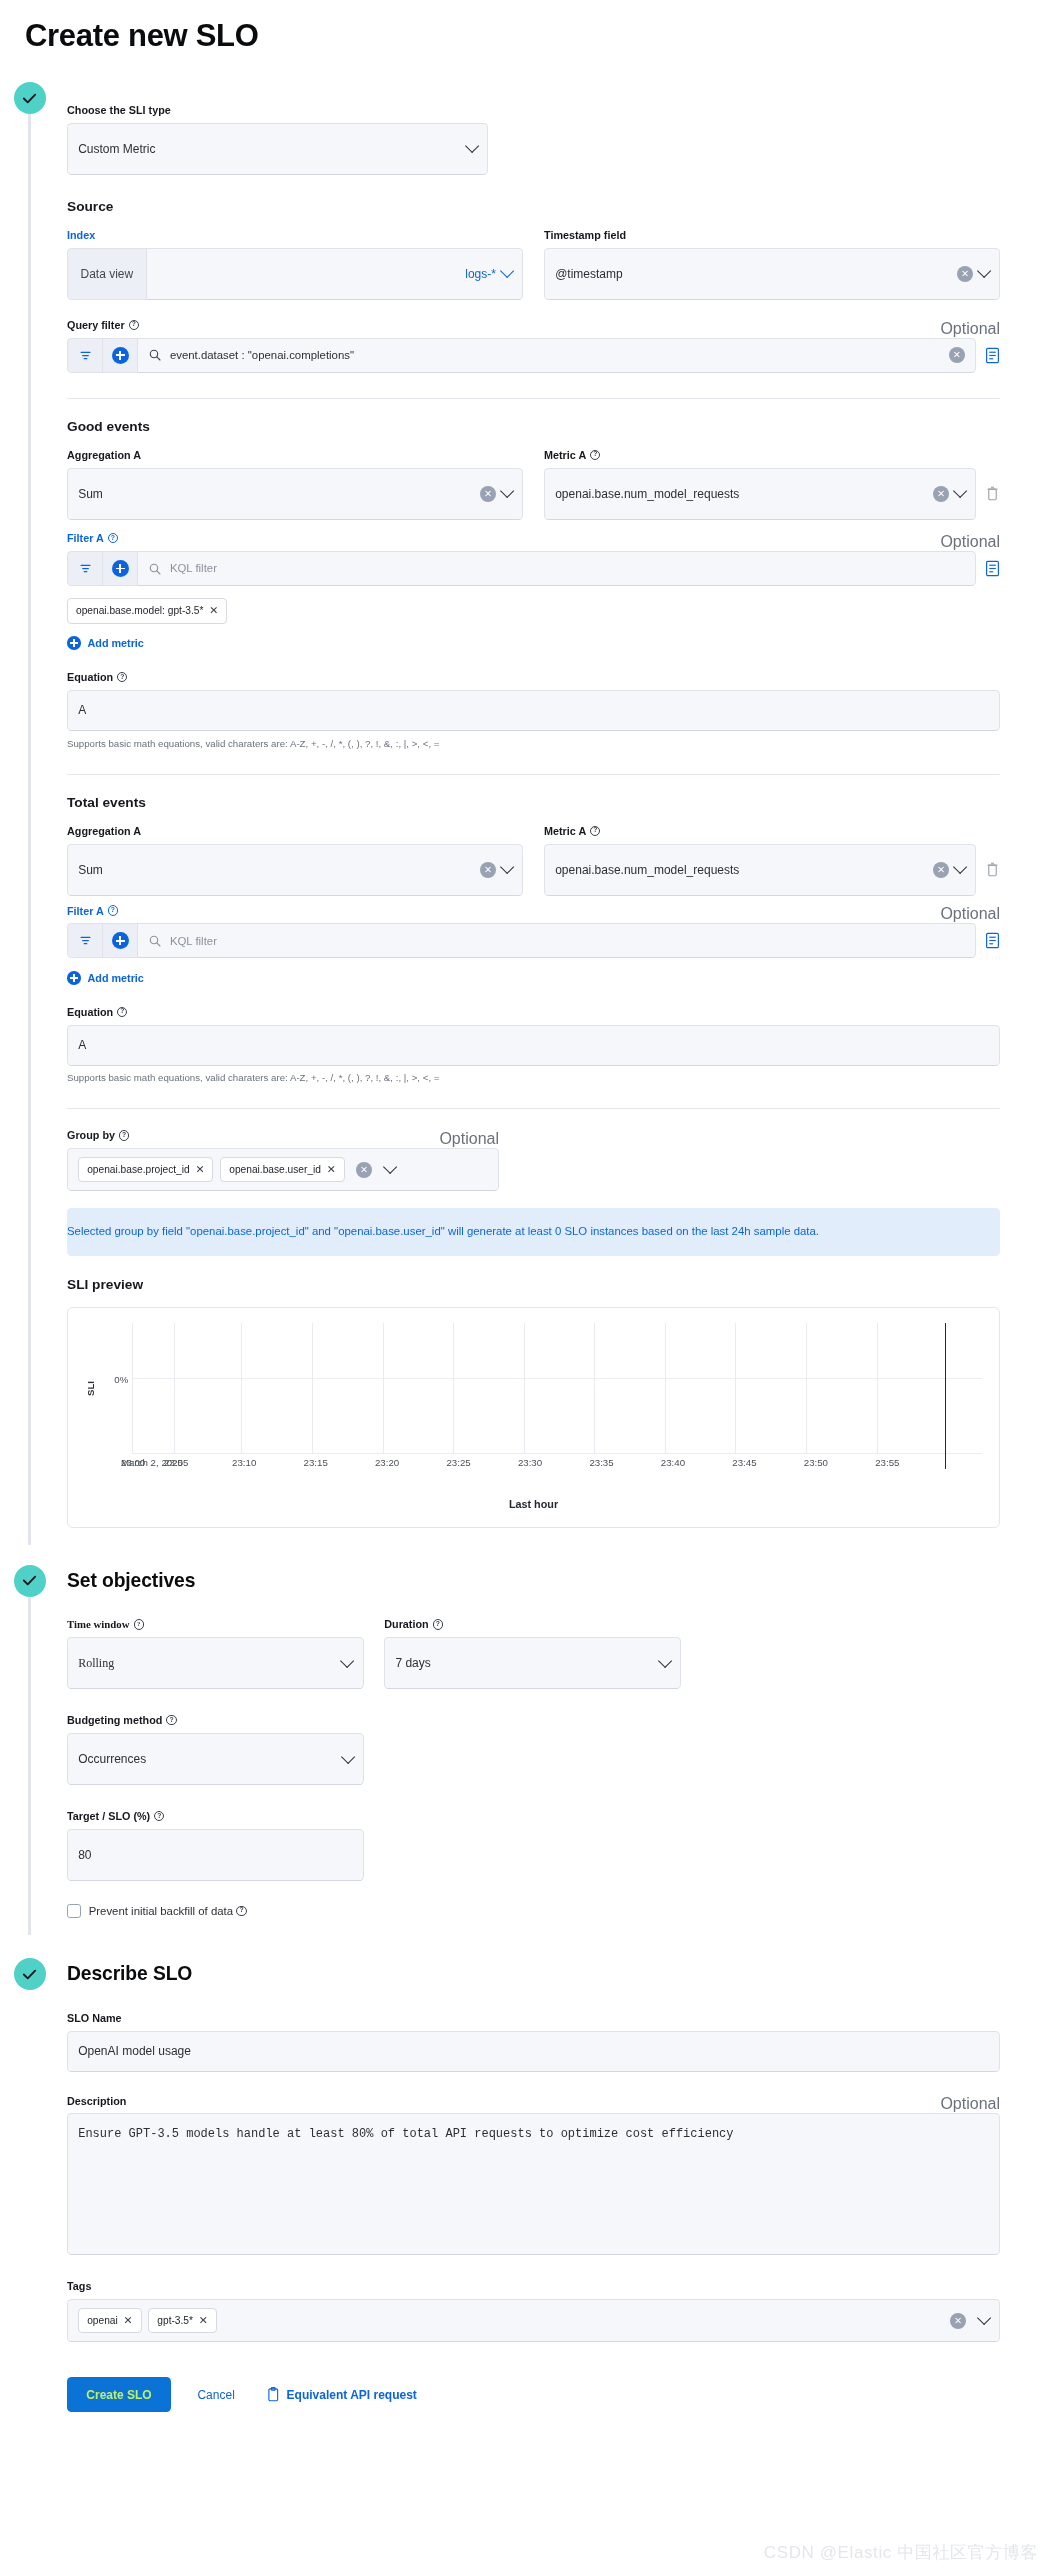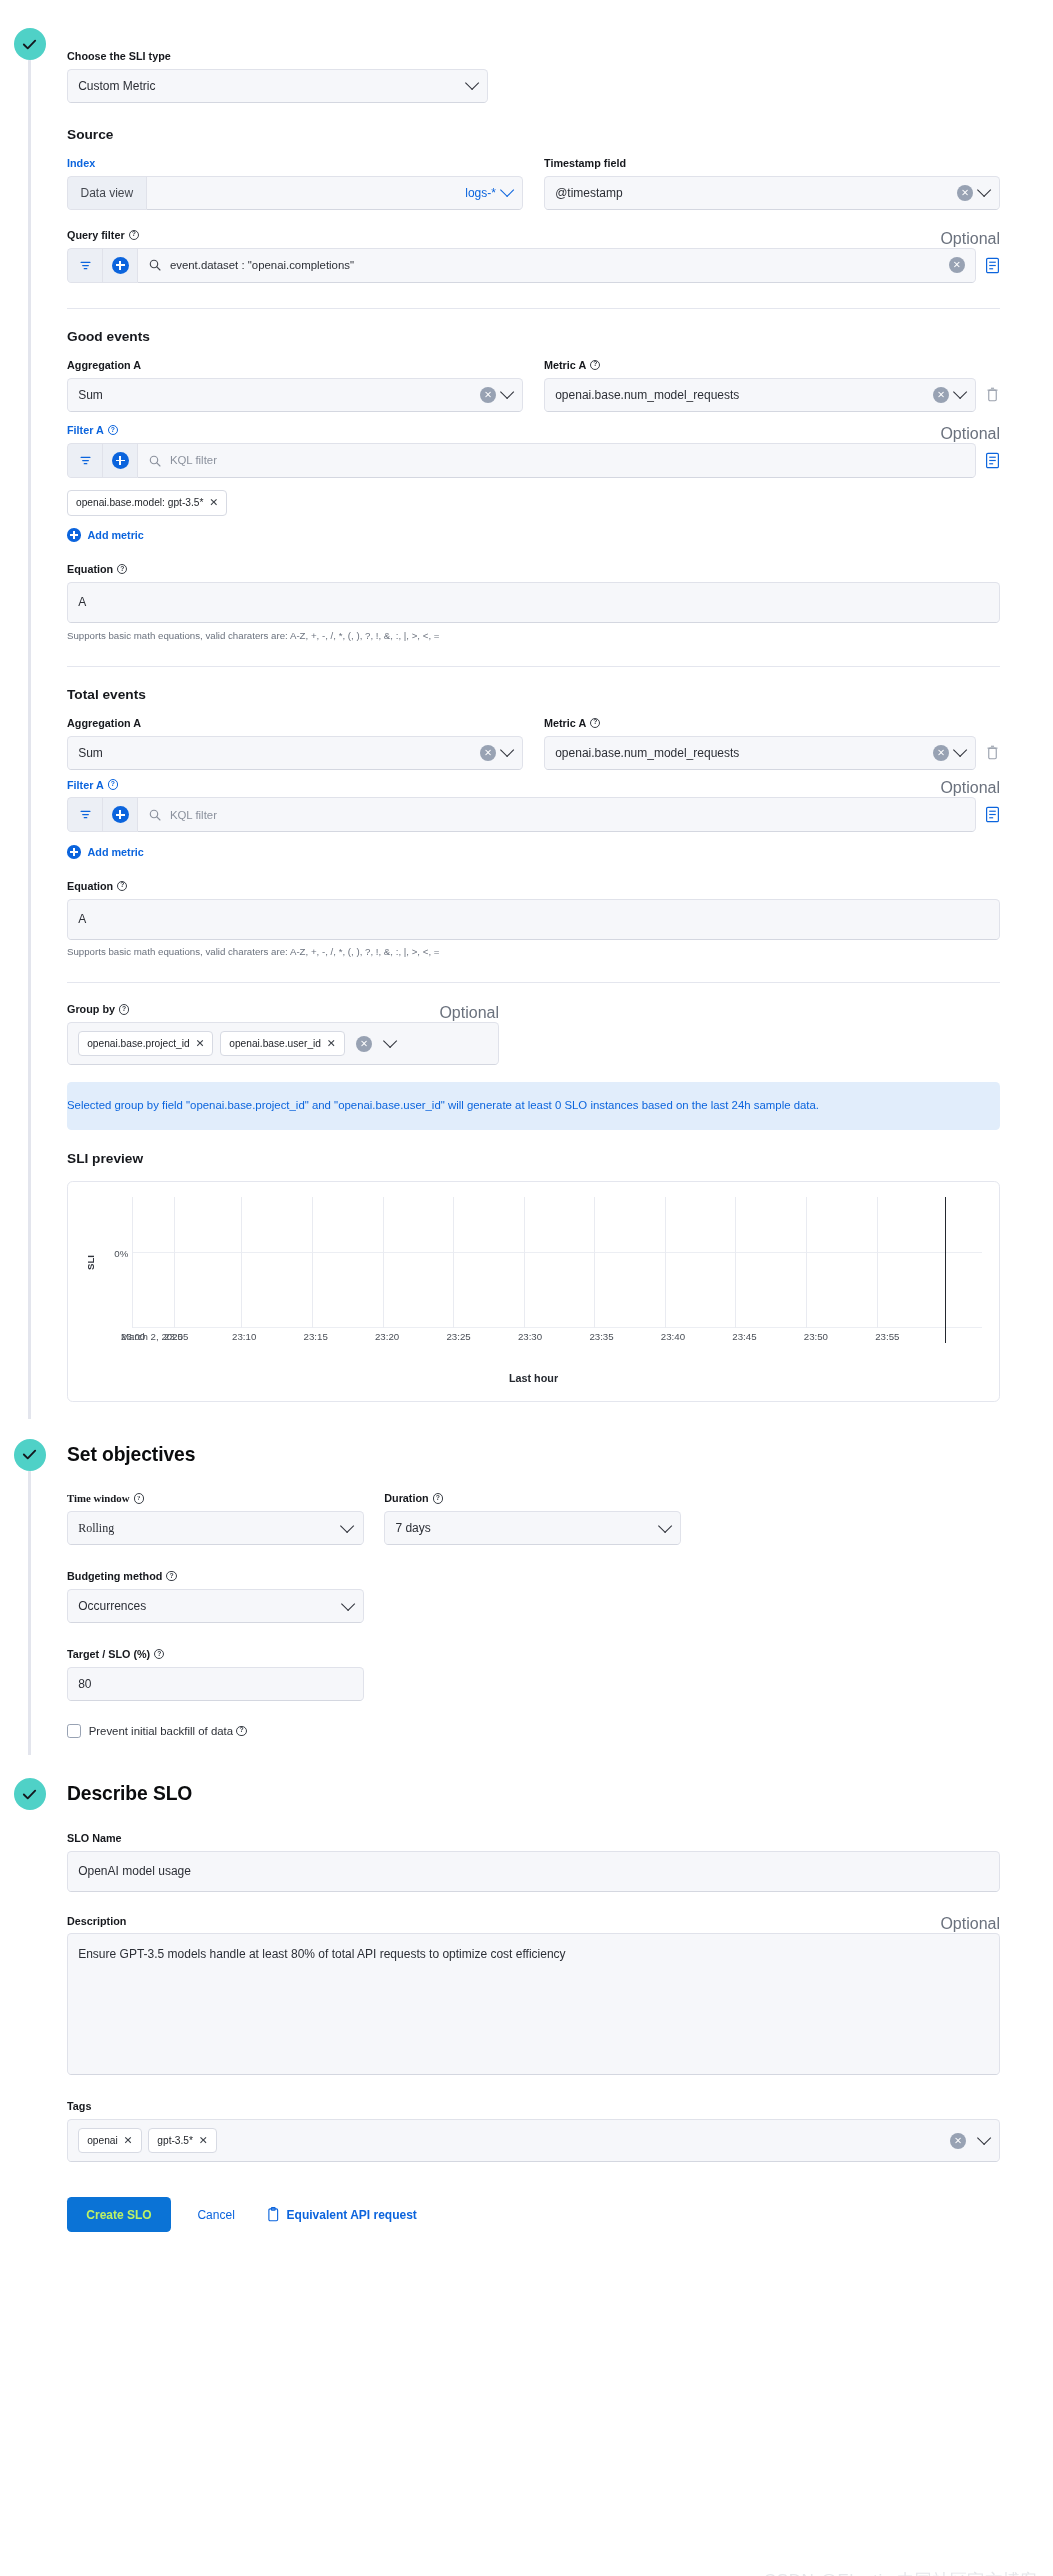--- a/index.html
+++ b/index.html
@@ -69,21 +69,21 @@
     font-size: 6.8px; font-weight: bold; color:#3b4048;
     line-height: 1;
   }
   .q-icon.blue { border-color:#0b64dd; color:#0b64dd; }
 
   .field {
     background: #f6f7fa;
     border: 0.6px solid #e0e2ea;
     border-bottom: 1.1px solid #d4d7e0;
     border-radius: 4.6px;
-    height: 34px;
+    height: 52px;
     display:flex; align-items:center;
     padding: 0 10.2px;
     font-size: 12px;
     color: #2c2f36;
     position: relative;
   }
   .field.tall { height: 41px; }
   .field .val { flex: 1; }
   .chev {
     width: 0; height: 0;
@@ -219,21 +219,21 @@
   .checkbox {
     width:13.7px;height:13.7px;border-radius:2.8px;
     border:0.9px solid #98a2b3; background:#fff; flex:0 0 auto;
   }
   .checkrow label { font-size:11.4px; color:#2c2f36; display:flex; align-items:center; gap:3.4px;}
 
   textarea.field-ta {
     background:#f6f7fa; border:0.6px solid #e0e2ea; border-bottom:1.1px solid #d4d7e0;
     border-radius:4.6px; width:100%; height: 142px; resize:none;
     padding: 12.5px 10.2px; font-size:12px; color:#2c2f36;
-    font-family:Liberation Sans, sans-serif;
+    font-family:Liberation Mono, monospace;
   }
 
   
   .footer { display:flex; align-items:center; gap: 20.5px; padding: 35px 0 0 67px; }
   .btn-primary {
     background:#0b73d6; color:#bef264; border:none; border-radius:4.6px;
     font-size:12px; font-weight:bold; padding: 10.2px 19.3px;
     font-family:"Liberation Sans", sans-serif; cursor:pointer;
   }
   .btn-link { color:#0b64dd; font-size:12px; background:none;border:none;cursor:pointer;
@@ -251,20 +251,21 @@
     border-radius:4.6px; display:flex; align-items:center; gap:6.8px;
     padding: 8px 10.2px; min-height: 38px;
   }
   .grow { flex:1; }
 </style>
 </head>
 <body>
 
 <div class="page">
 
+  <div class="page-title">Create new SLO</div>
 
   <div class="steps">
 
     <div class="step" style="padding-bottom:5.7px;">
       <div class="step-bullet">
         <svg viewBox="0 0 24 24" fill="none" stroke="#14181f" stroke-width="2.6" stroke-linecap="round" stroke-linejoin="round">
             <polyline points="4,12 9.5,17.5 20,6.5"></polyline>
           </svg>
       </div>
       <div class="step-rail"></div>

